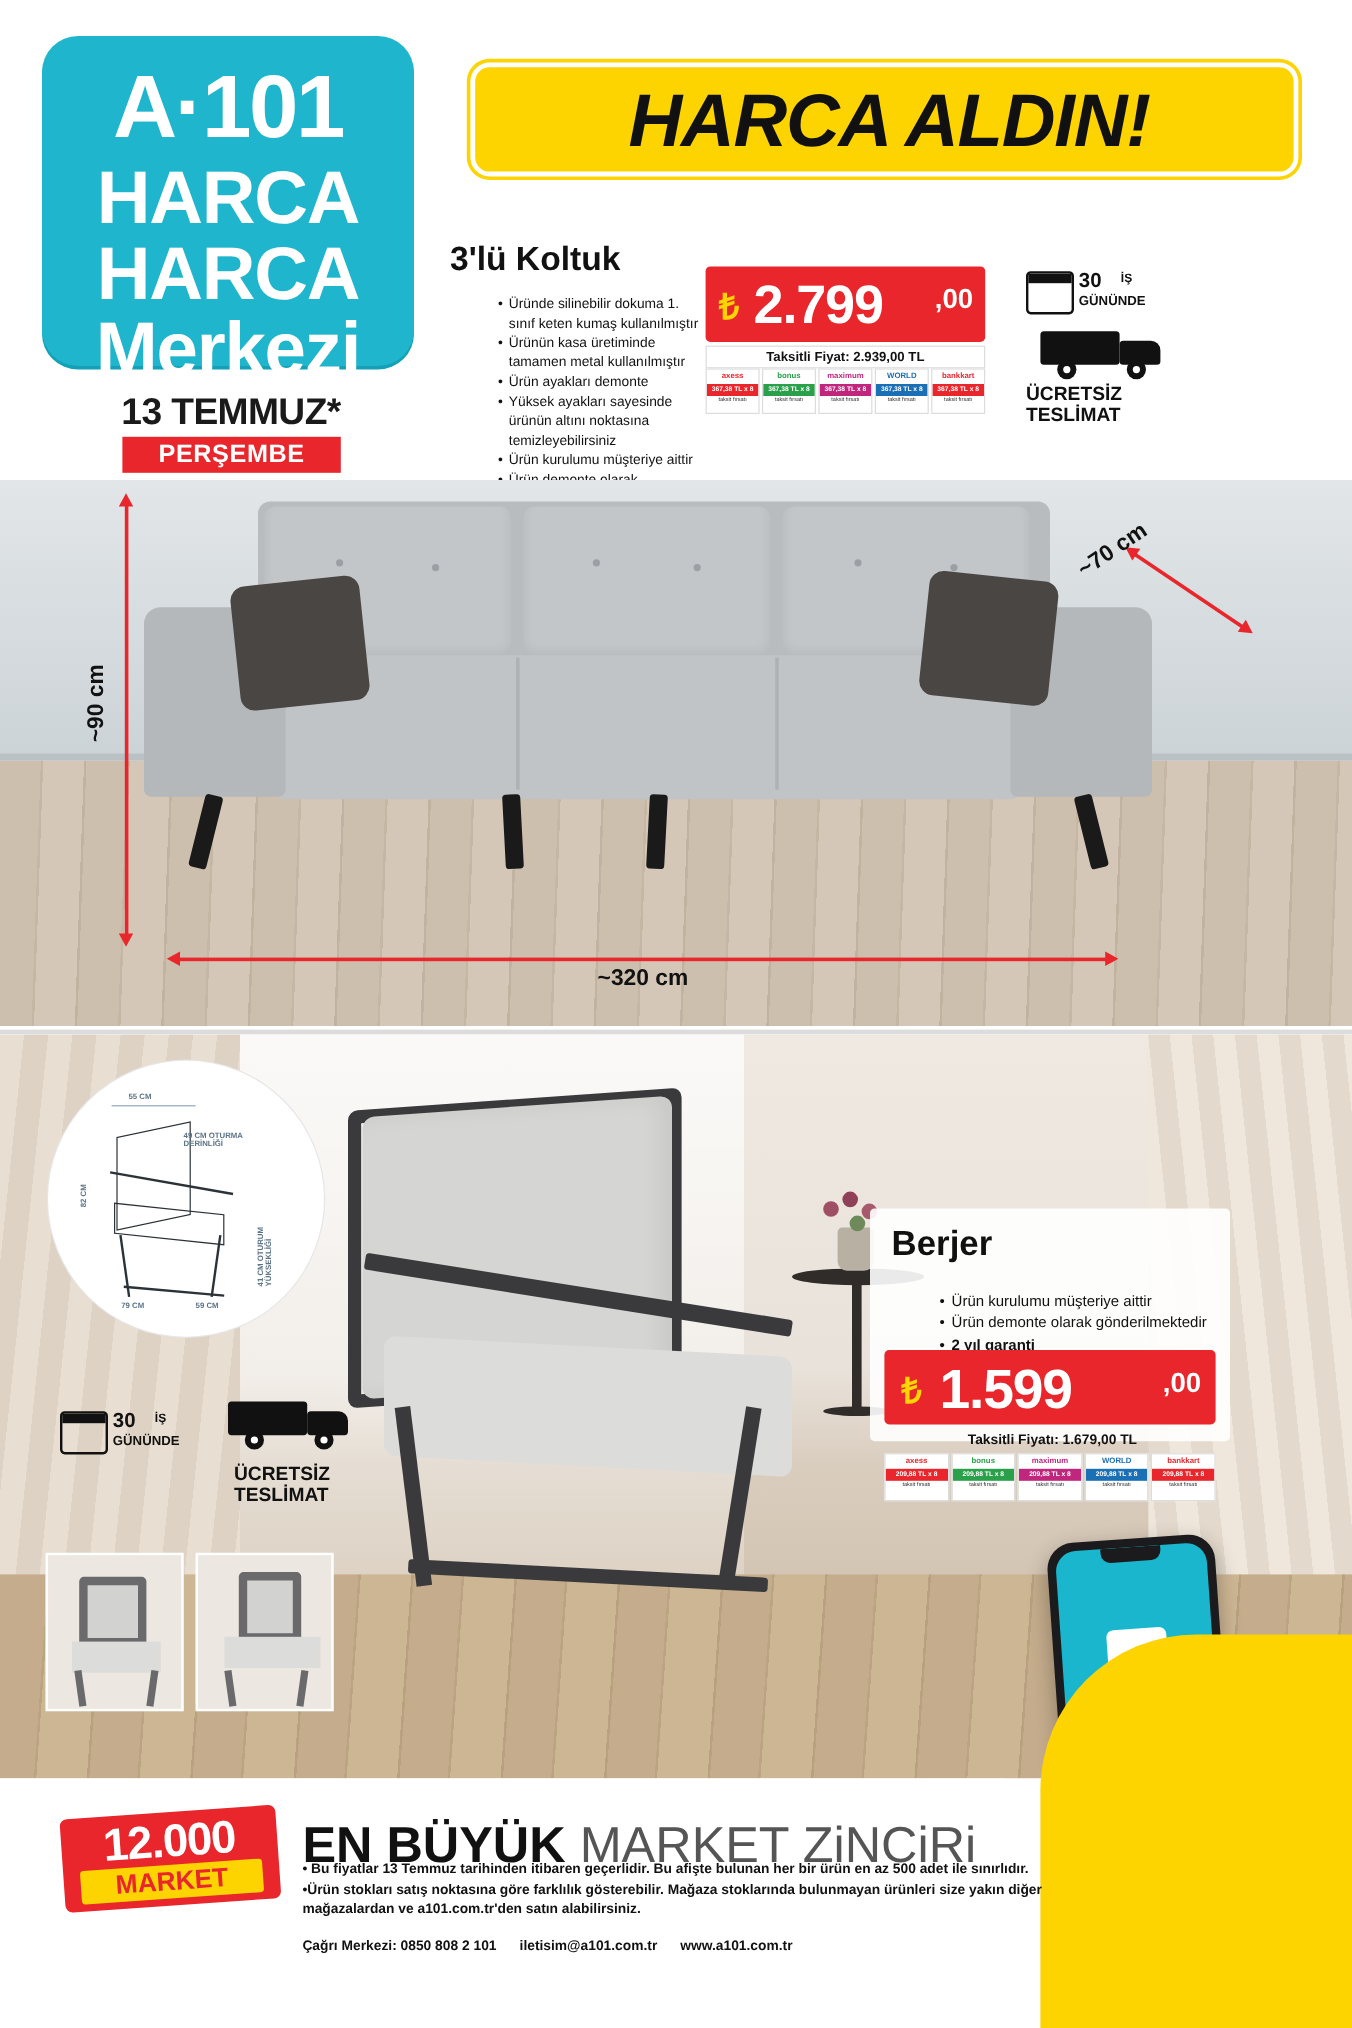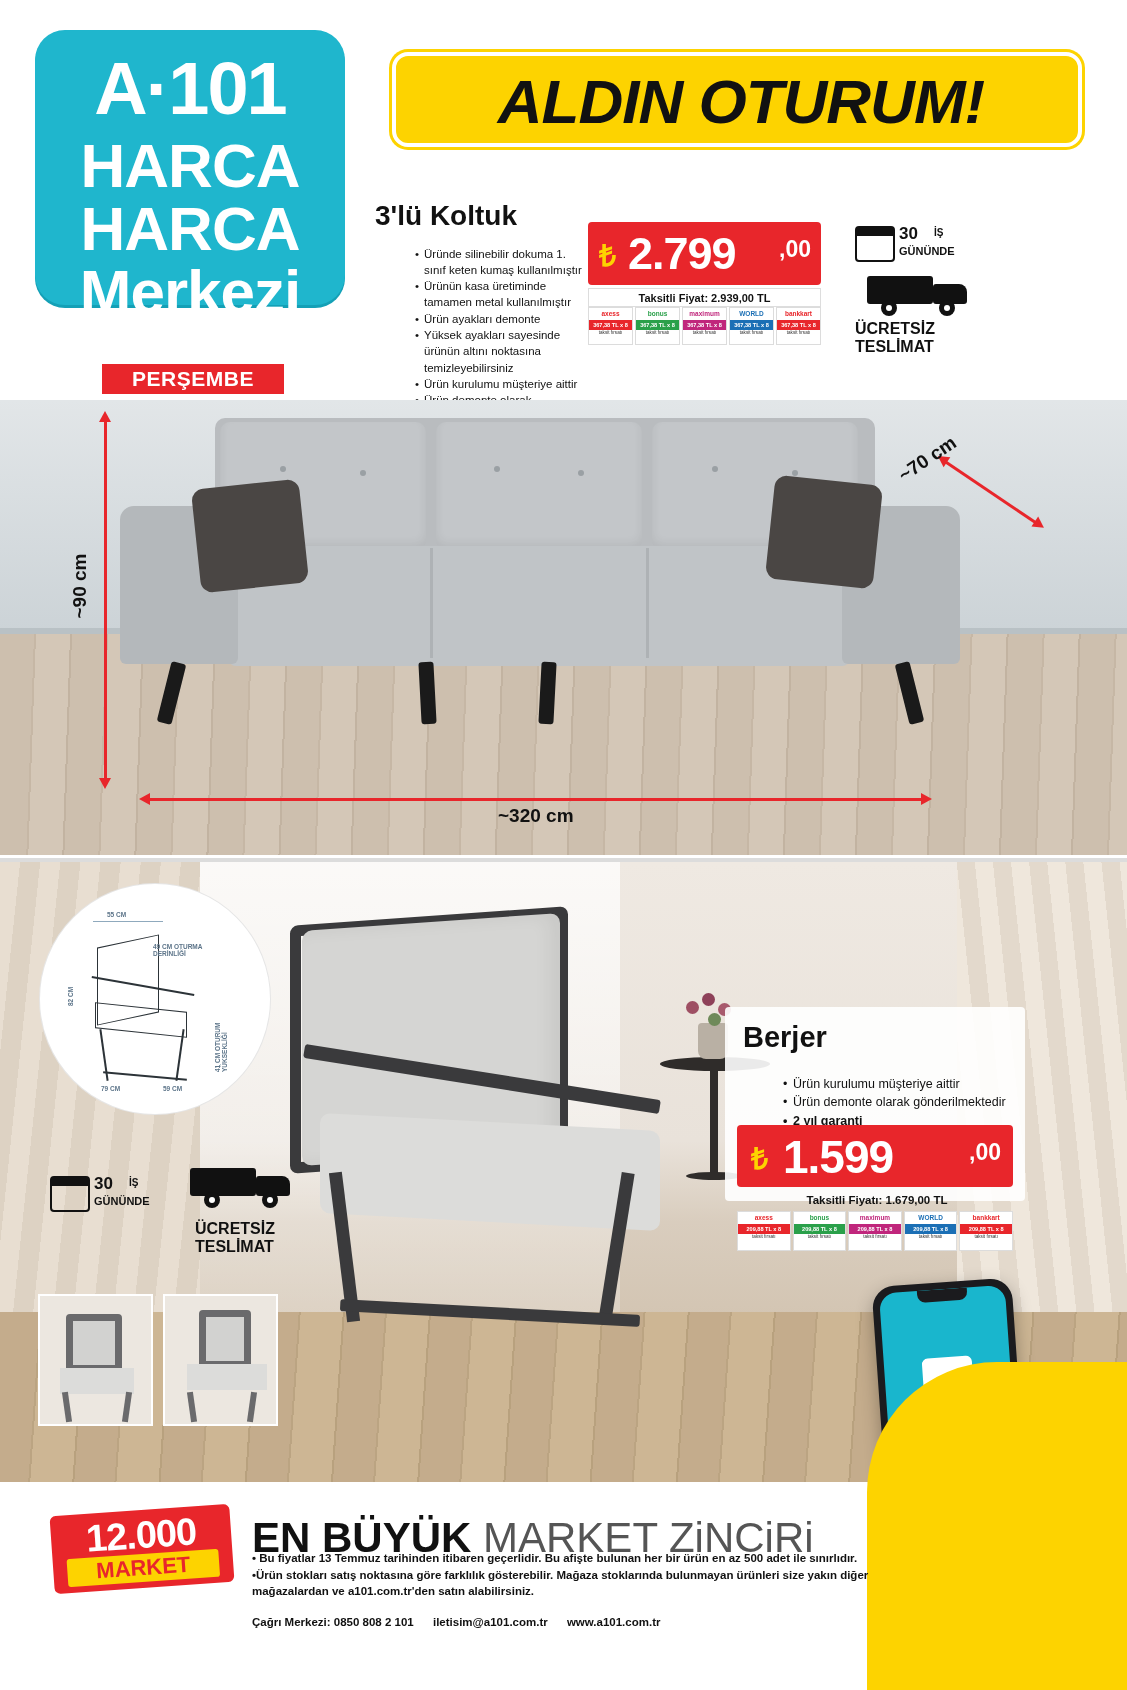--- a/index.html
+++ b/index.html
@@ -435,25 +435,26 @@
 <div id="top-section">
 
   <div id="logo-badge">
     <div id="logo-a101">A·101</div>
     <div class="logo-line" id="logo-l1">HARCA</div>
     <div class="logo-line" id="logo-l2">HARCA</div>
     <div class="logo-line" id="logo-l3">Merkezi</div>
   </div>
 
   <div id="date-badge">
+    <div id="date-day">13 TEMMUZ*</div>
     <div id="date-weekday">PERŞEMBE</div>
   </div>
 
   <div id="aldin-banner">
-    <div id="aldin-text">ALDIN OTURUM!</div>
+    <div id="aldin-text">HARCA ALDIN!</div>
   </div>
 
   <div id="prod1-title">3'lü Koltuk</div>
 
   <ul id="prod1-bullets">
     <li>Üründe silinebilir dokuma 1. sınıf keten kumaş kullanılmıştır</li>
     <li>Ürünün kasa üretiminde tamamen metal kullanılmıştır</li>
     <li>Ürün ayakları demonte</li>
     <li>Yüksek ayakları sayesinde ürünün altını noktasına temizleyebilirsiniz</li>
     <li>Ürün kurulumu müşteriye aittir</li>

